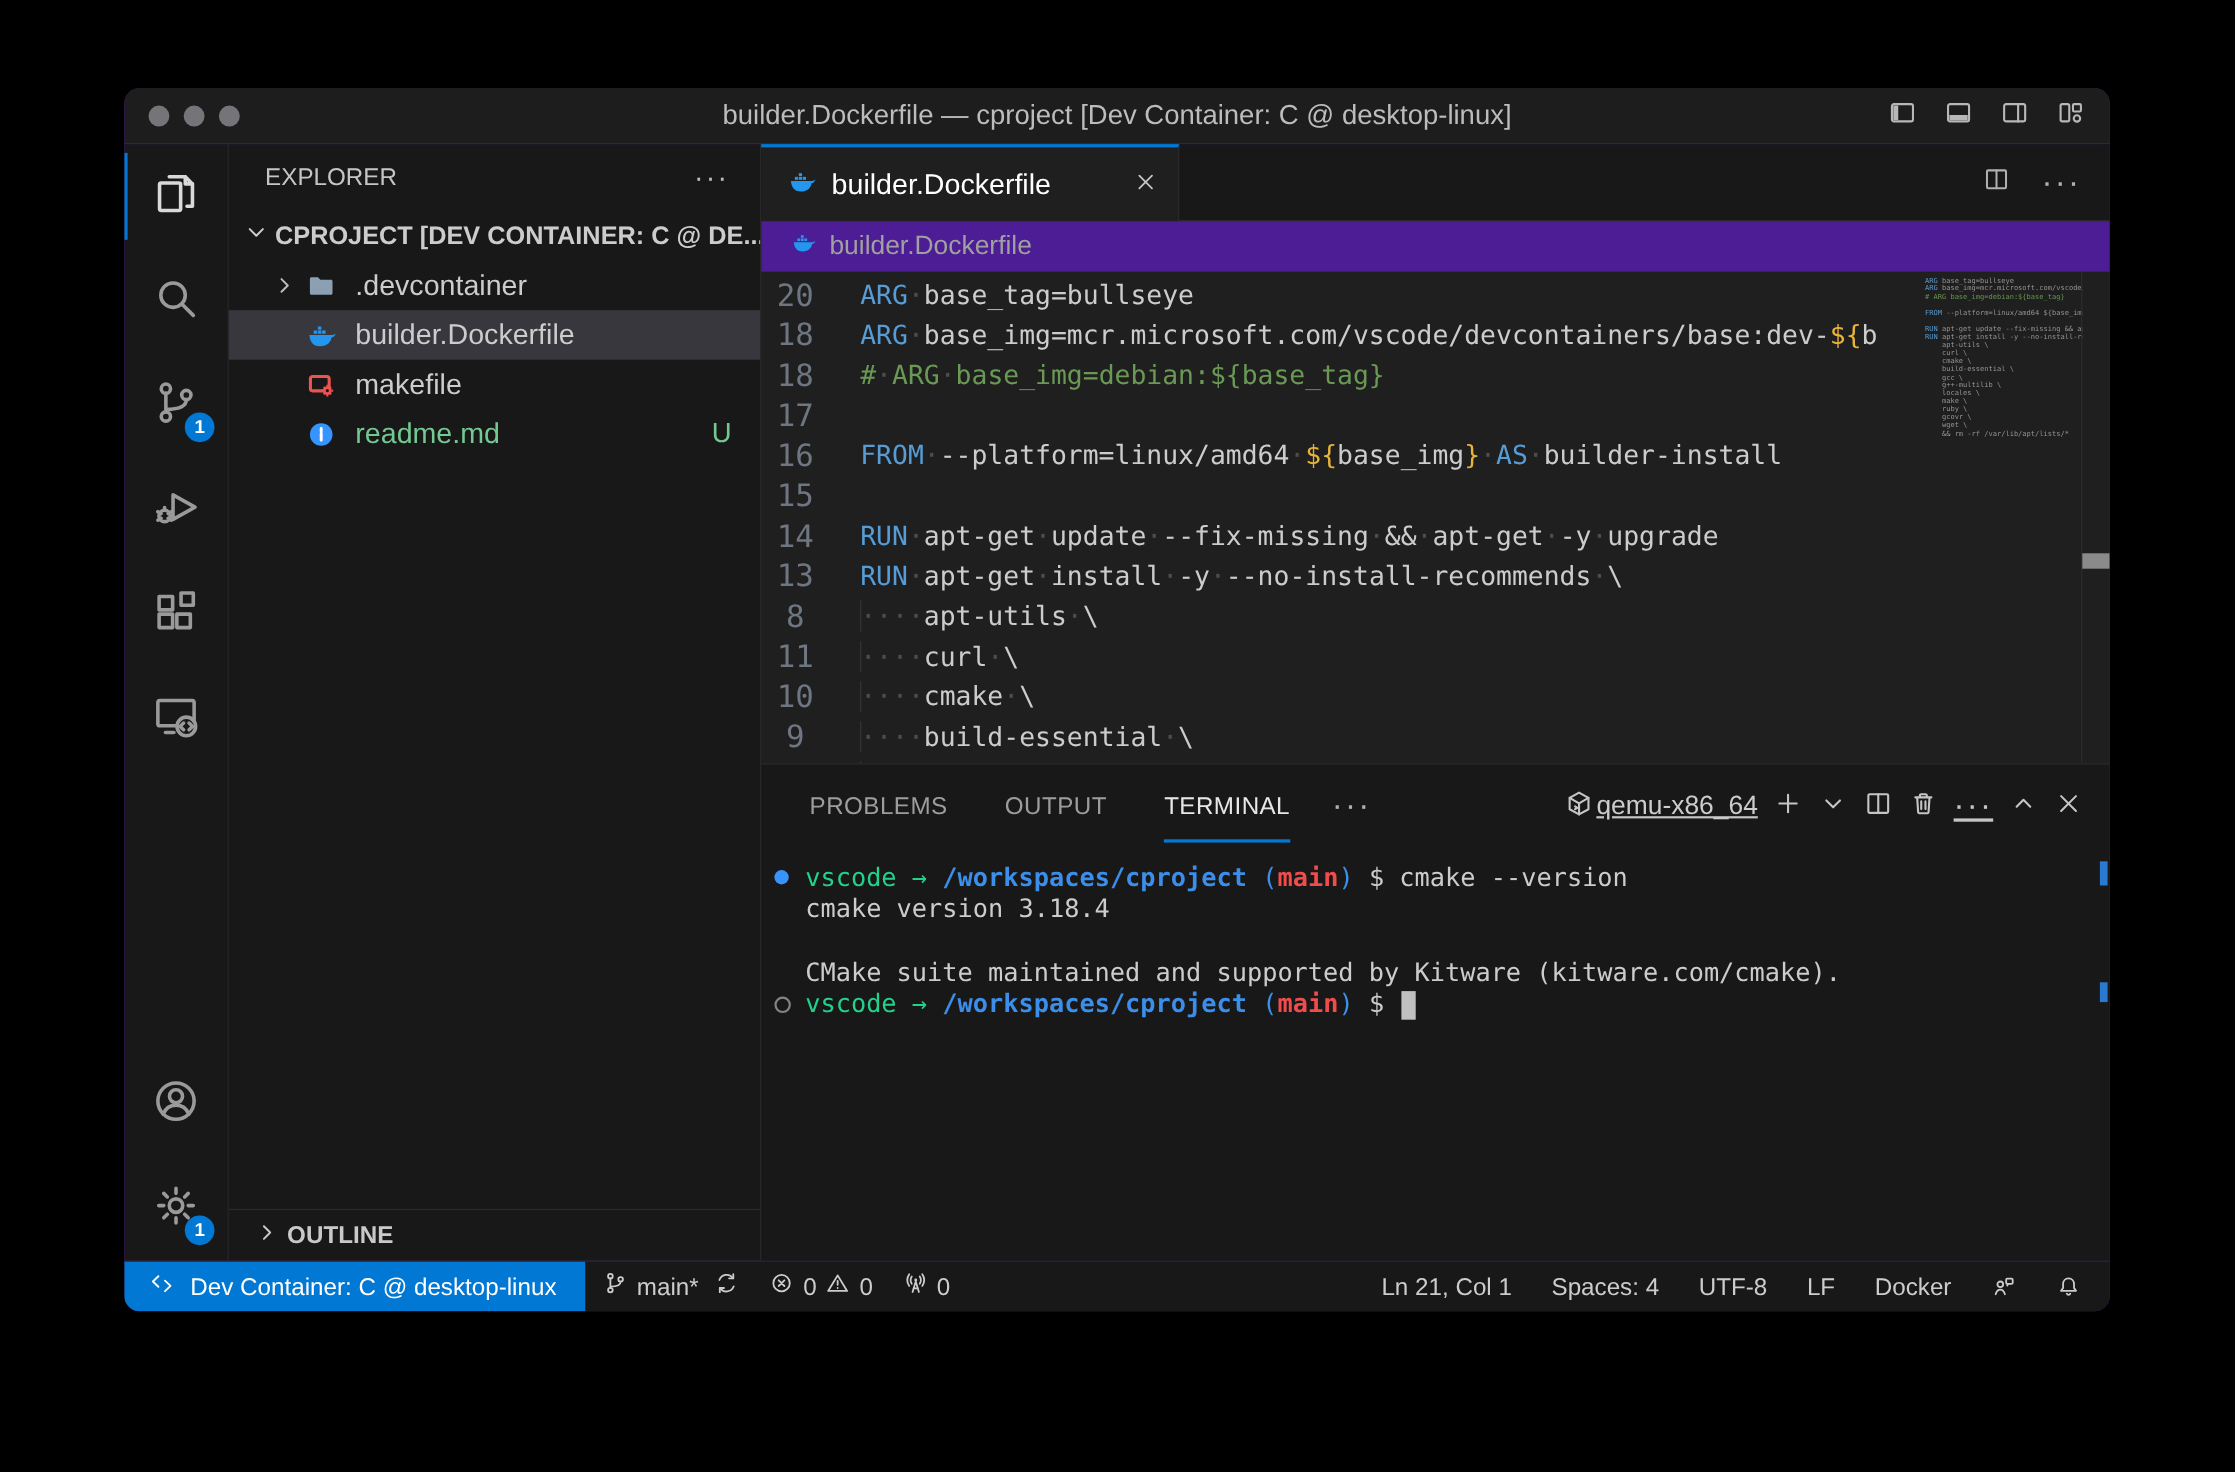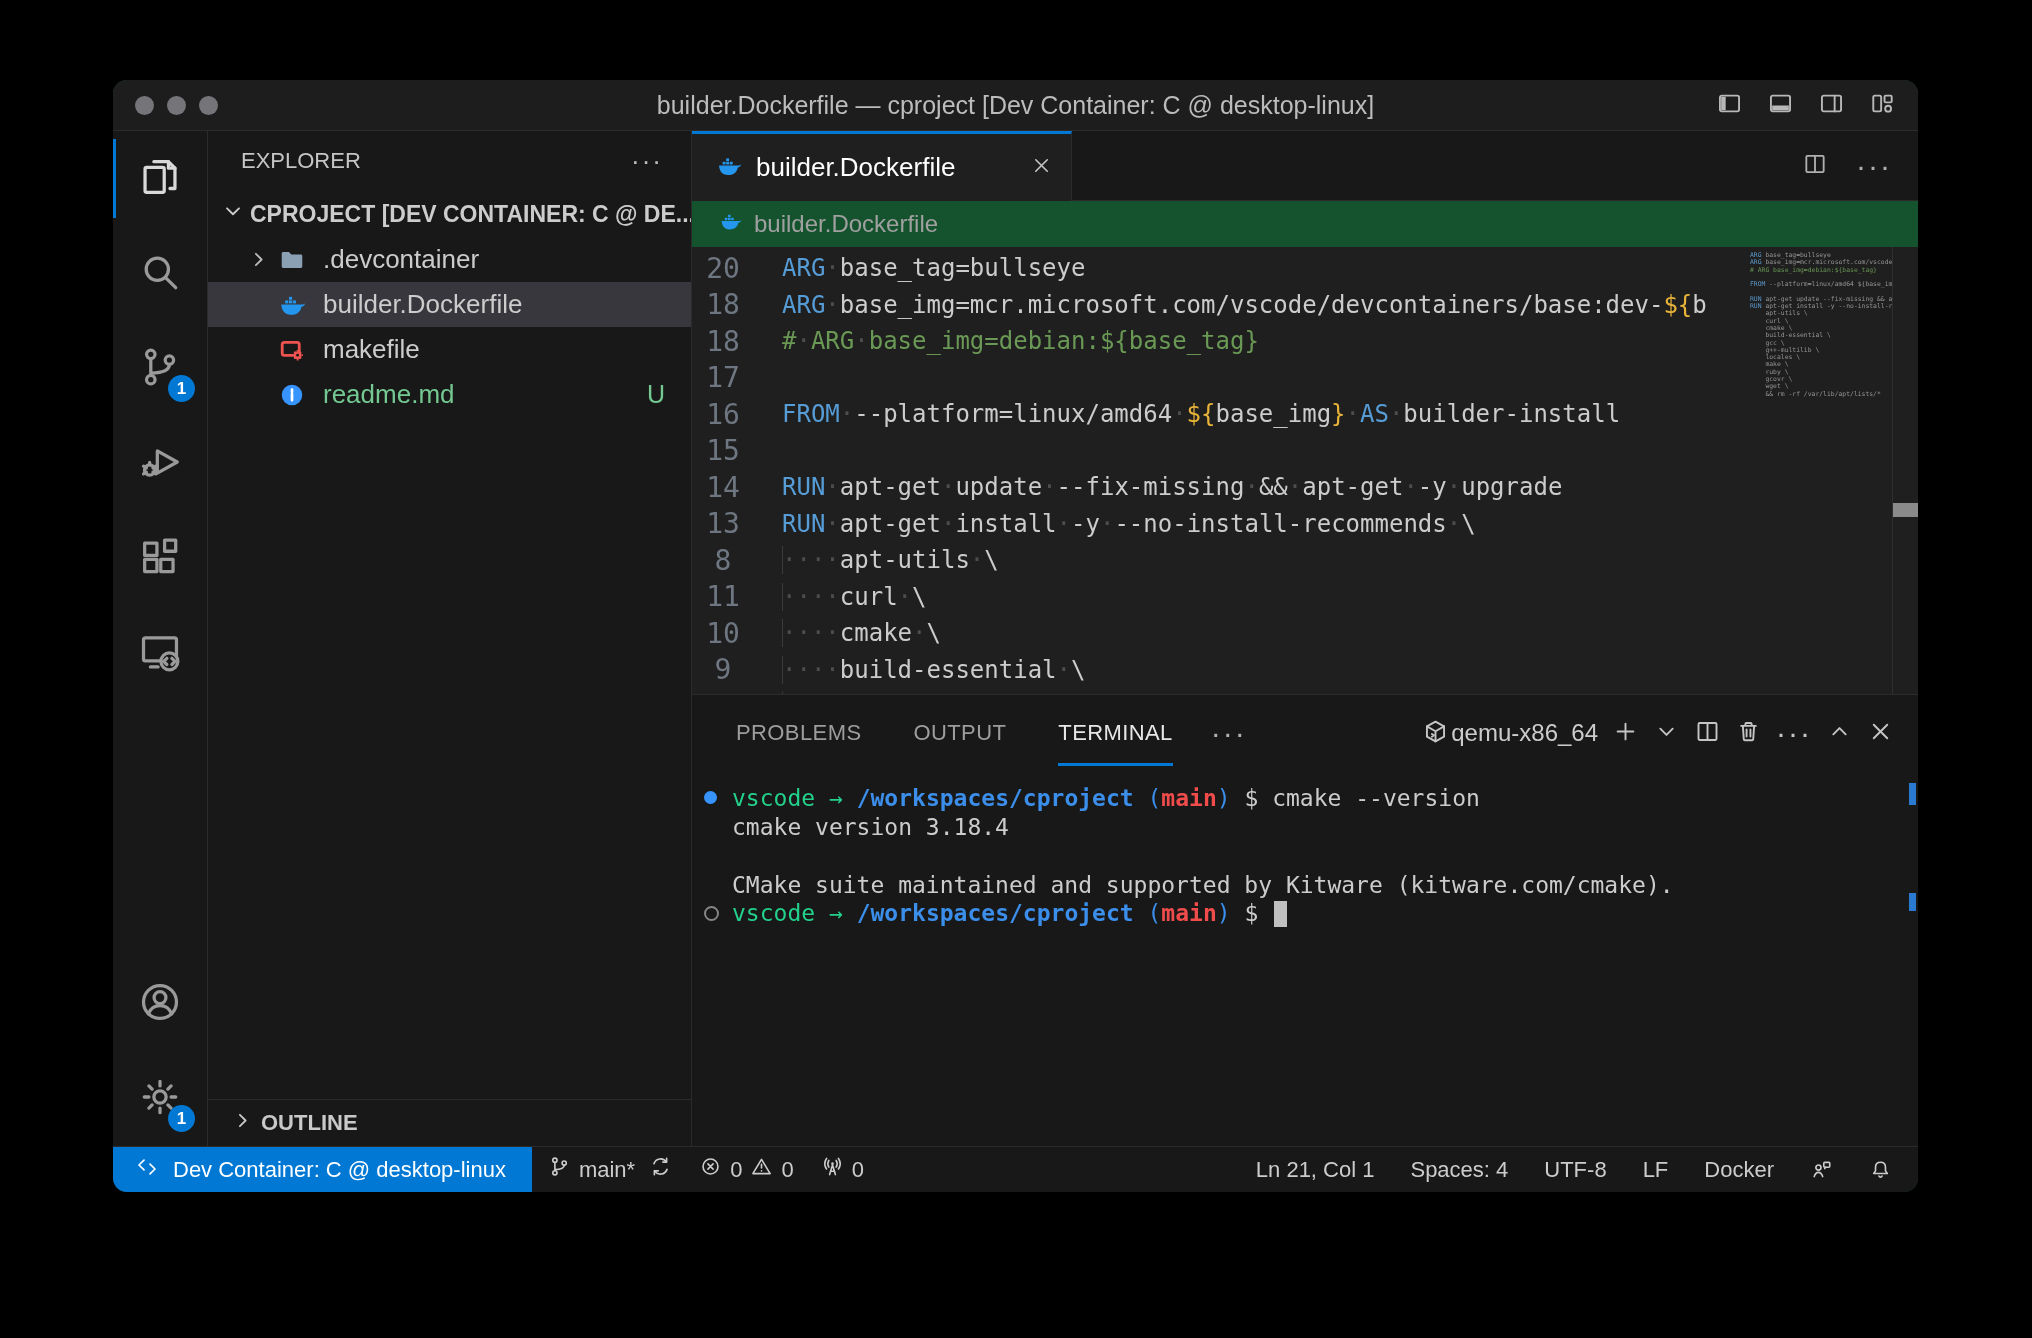--- a/index.html
+++ b/index.html
@@ -1,17 +1,17 @@
 <!DOCTYPE html>
 <html><head>
 <meta charset="utf-8">
 <style>
   html,body{margin:0;padding:0;background:#000;width:2032px;height:1338px;overflow:hidden;
     font-family:"Liberation Sans", sans-serif; -webkit-font-smoothing:antialiased;}
-  .window{position:absolute;left:113px;top:80px;width:1805px;height:1112px;background:#14532d;
+  .window{position:absolute;left:113px;top:80px;width:1805px;height:1112px;background:#4c1d95;
     border-radius:14px;overflow:hidden;display:flex;flex-direction:column;}
   
   .titlebar{height:50px;flex:none;background:#1d1d1d;border-bottom:1px solid #2b2b2b;
     display:flex;align-items:center;justify-content:center;position:relative;}
   .traffic{position:absolute;left:22px;top:0;bottom:0;display:flex;align-items:center;gap:13px;}
   .tl{width:19px;height:19px;border-radius:50%;background:#757579;}
   .win-title{color:#bcbcbc;font-size:25px;}
   .win-controls{position:absolute;right:22px;top:0;bottom:0;display:flex;align-items:center;gap:24px;color:#b8b8b8;}
   .win-controls .icon svg{width:27px;height:27px;}
   
@@ -77,21 +77,21 @@
   .scroll-track{position:absolute;top:0;bottom:0;right:0;width:25px;border-left:1px solid #2f2f2f;}
   .scroll-thumb{position:absolute;right:0;top:256px;width:25px;height:14px;background:#8a8a8a;}
   
   .panel{flex:1;background:#181818;border-top:1px solid #2b2b2b;display:flex;flex-direction:column;min-height:0;position:relative;}
   .panel-header{height:76px;flex:none;display:flex;align-items:center;padding:0 24px 0 44px;}
   .ptab{font-size:22px;letter-spacing:.4px;color:#9d9d9d;margin-right:52px;height:100%;display:flex;align-items:center;
     position:relative;cursor:pointer;}
   .ptab.active{color:#e7e7e7;}
   .ptab.active::after{content:"";position:absolute;left:0;right:0;bottom:5px;height:3px;background:#0078d4;}
   .ptab-more{color:#b0b0b0;margin-left:-14px;}
-  .panel-actions{margin-left:auto;display:flex;align-items:center;gap:14px;color:#c5c5c5;}
+  .panel-actions{margin-left:auto;display:flex;align-items:center;gap:14px;color:#c5c5c5;text-decoration:underline;}
   .panel-actions .icon svg{width:27px;height:27px;}
   .shell-label{font-size:24px;color:#cccccc;margin-left:-12px;}
   .terminal{flex:1;padding:12px 0 0 12px;font-family:"DejaVu Sans Mono",monospace;font-size:23px;min-height:0;}
   .t-line{height:29px;display:flex;align-items:center;white-space:pre;color:#cccccc;}
   .t-deco{width:28px;flex:none;display:flex;align-items:center;}
   .t-deco .dot{width:13px;height:13px;border-radius:50%;}
   .dot.filled{background:#3794ff;} .dot.outline{border:2px solid #848484;width:11px;height:11px;}
   .tk-g{color:#23d18b;} .tk-b{color:#3b8eea;font-weight:700;} .tk-bl{color:#3b8eea;} .tk-r{color:#f14c4c;font-weight:700;}
   .cursor{display:inline-block;width:13px;height:26px;background:#c0c0c0;vertical-align:middle;margin-left:2px;}
   .p-mark{position:absolute;right:2px;width:7px;background:#2a7ad1;}

